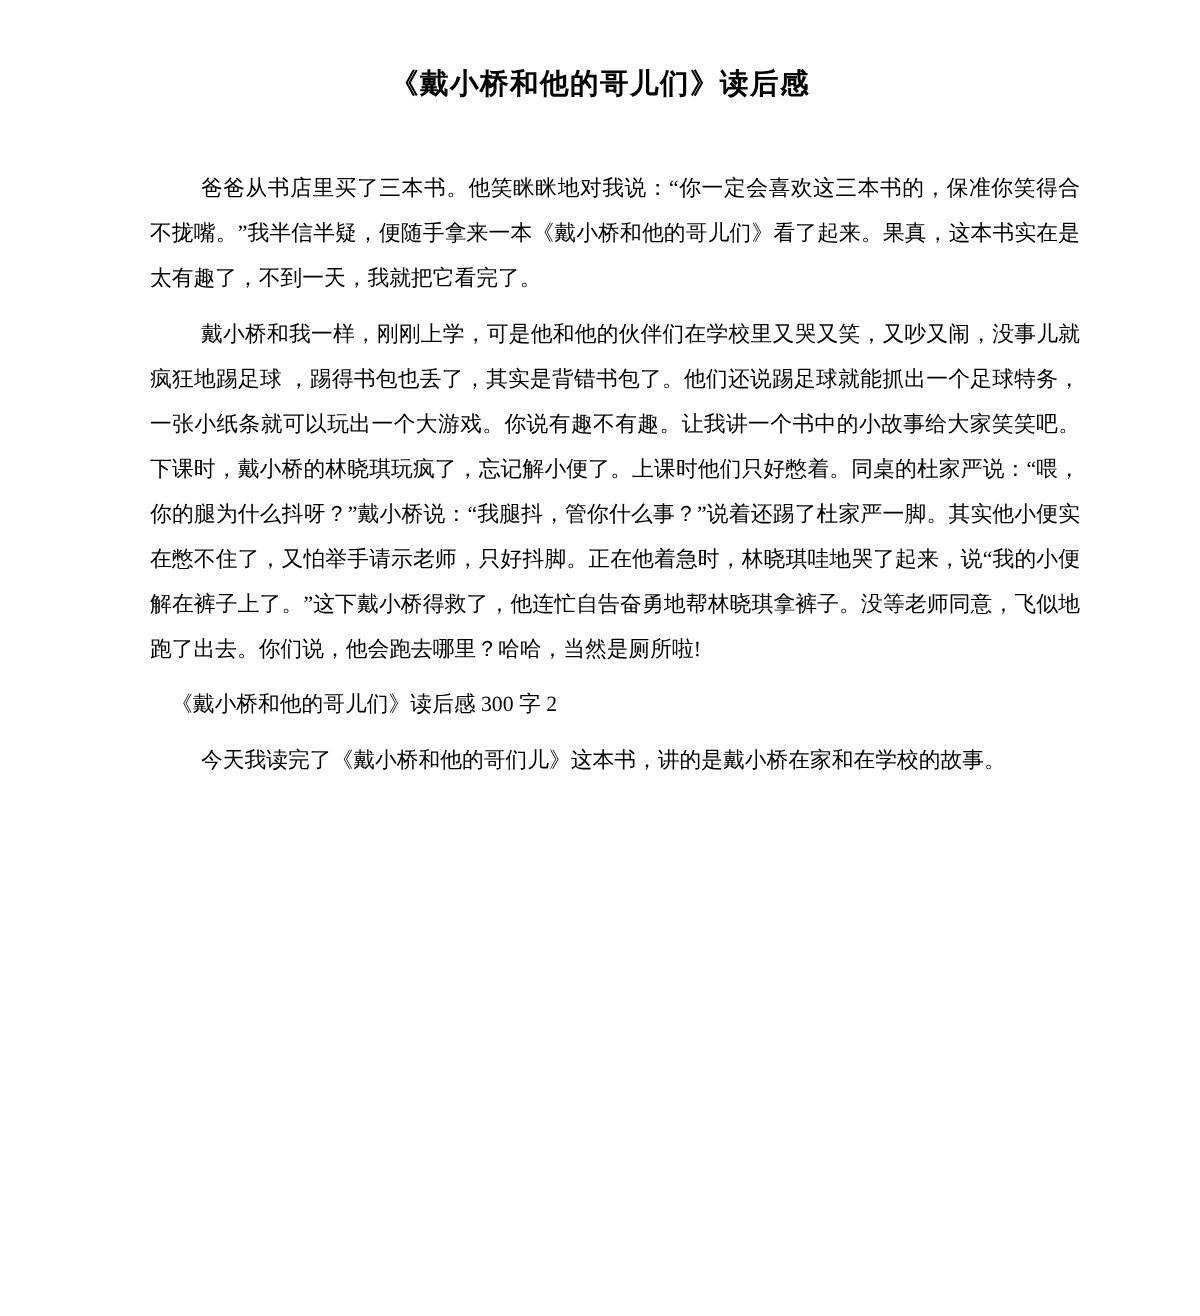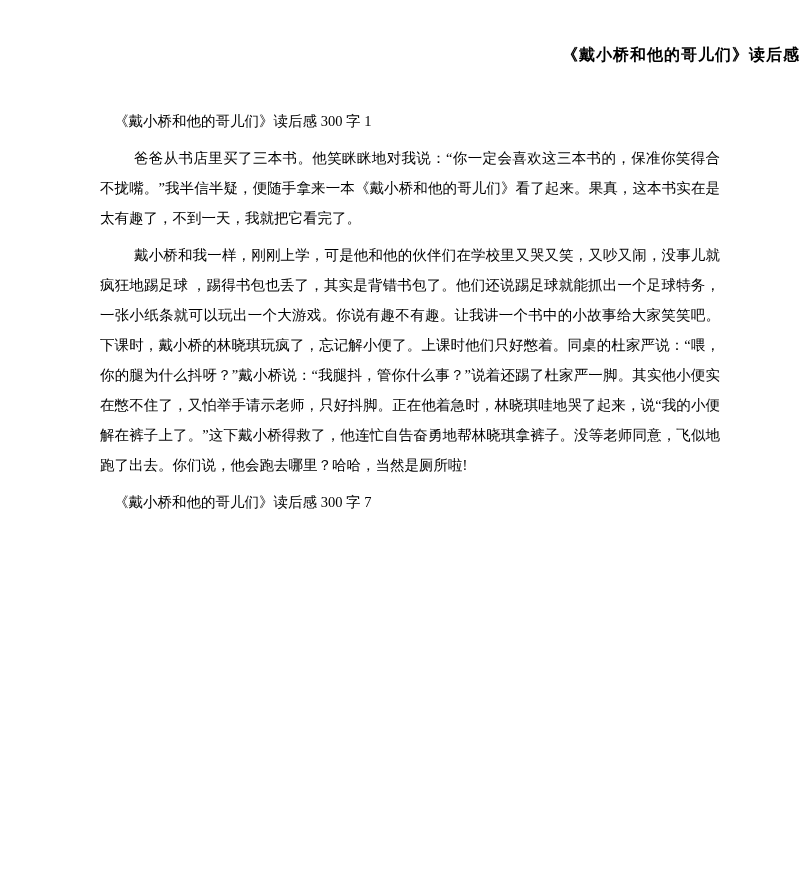--- a/index.html
+++ b/index.html
@@ -14,22 +14,22 @@
   .page {
     position: relative;
     width: 800px;
     height: 877px;
     background: #ffffff;
     margin: 0 auto;
     overflow: hidden;
     box-sizing: border-box;
   }
   .doc-title {
-    text-align: right;
-    font-size: 16px;
+    text-align: center;
+    font-size: 19px;
     font-weight: bold;
     letter-spacing: 1px;
     margin: 0;
     padding-top: 44px;
     padding-bottom: 0;
     font-family: "Liberation Serif", "DejaVu Serif", serif;
     line-height: 1.4;
   }
   .body-wrap {
     margin: 0 auto;
@@ -57,18 +57,18 @@
     text-indent: 34px;
     margin-left: 20px;
   }
 </style>
 </head>
 <body>
 
 <div class="page">
   <h1 class="doc-title">《戴小桥和他的哥儿们》读后感</h1>
   <div class="body-wrap">
-    <p class="para indent-3">《戴小桥和他的哥儿们》读后感 300 字 1</p>
     <p class="para block">爸爸从书店里买了三本书。他笑眯眯地对我说：“你一定会喜欢这三本书的，保准你笑得合不拢嘴。”我半信半疑，便随手拿来一本《戴小桥和他的哥儿们》看了起来。果真，这本书实在是太有趣了，不到一天，我就把它看完了。</p>
     <p class="para block">戴小桥和我一样，刚刚上学，可是他和他的伙伴们在学校里又哭又笑，又吵又闹，没事儿就疯狂地踢足球 ，踢得书包也丢了，其实是背错书包了。他们还说踢足球就能抓出一个足球特务，一张小纸条就可以玩出一个大游戏。你说有趣不有趣。让我讲一个书中的小故事给大家笑笑吧。下课时，戴小桥的林晓琪玩疯了，忘记解小便了。上课时他们只好憋着。同桌的杜家严说：“喂，你的腿为什么抖呀？”戴小桥说：“我腿抖，管你什么事？”说着还踢了杜家严一脚。其实他小便实在憋不住了，又怕举手请示老师，只好抖脚。正在他着急时，林晓琪哇地哭了起来，说“我的小便解在裤子上了。”这下戴小桥得救了，他连忙自告奋勇地帮林晓琪拿裤子。没等老师同意，飞似地跑了出去。你们说，他会跑去哪里？哈哈，当然是厕所啦!</p>
-    <p class="para indent-3">《戴小桥和他的哥儿们》读后感 300 字 7</p>
+    <p class="para indent-3">《戴小桥和他的哥儿们》读后感 300 字 2</p>
+    <p class="para block">今天我读完了《戴小桥和他的哥们儿》这本书，讲的是戴小桥在家和在学校的故事。</p>
   </div>
 </div>
 
 </body></html>

